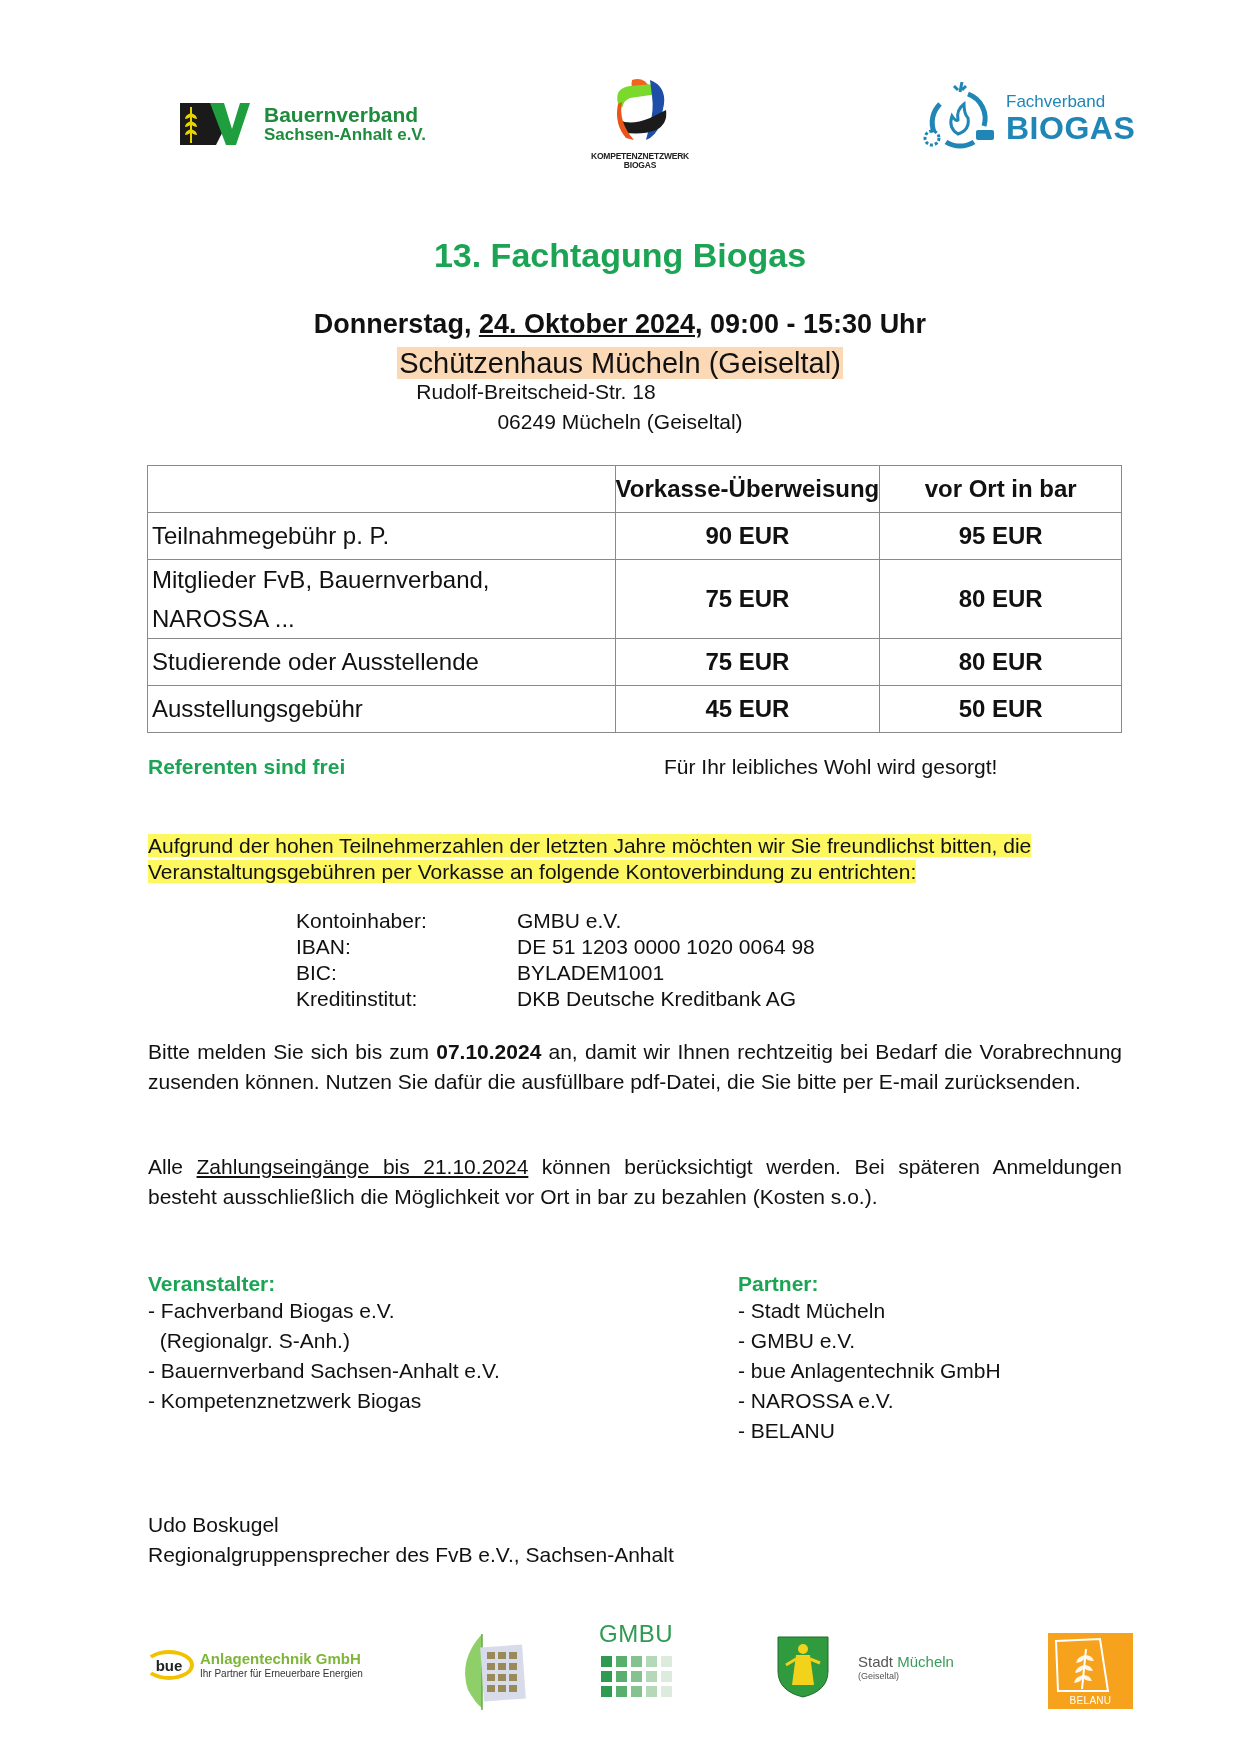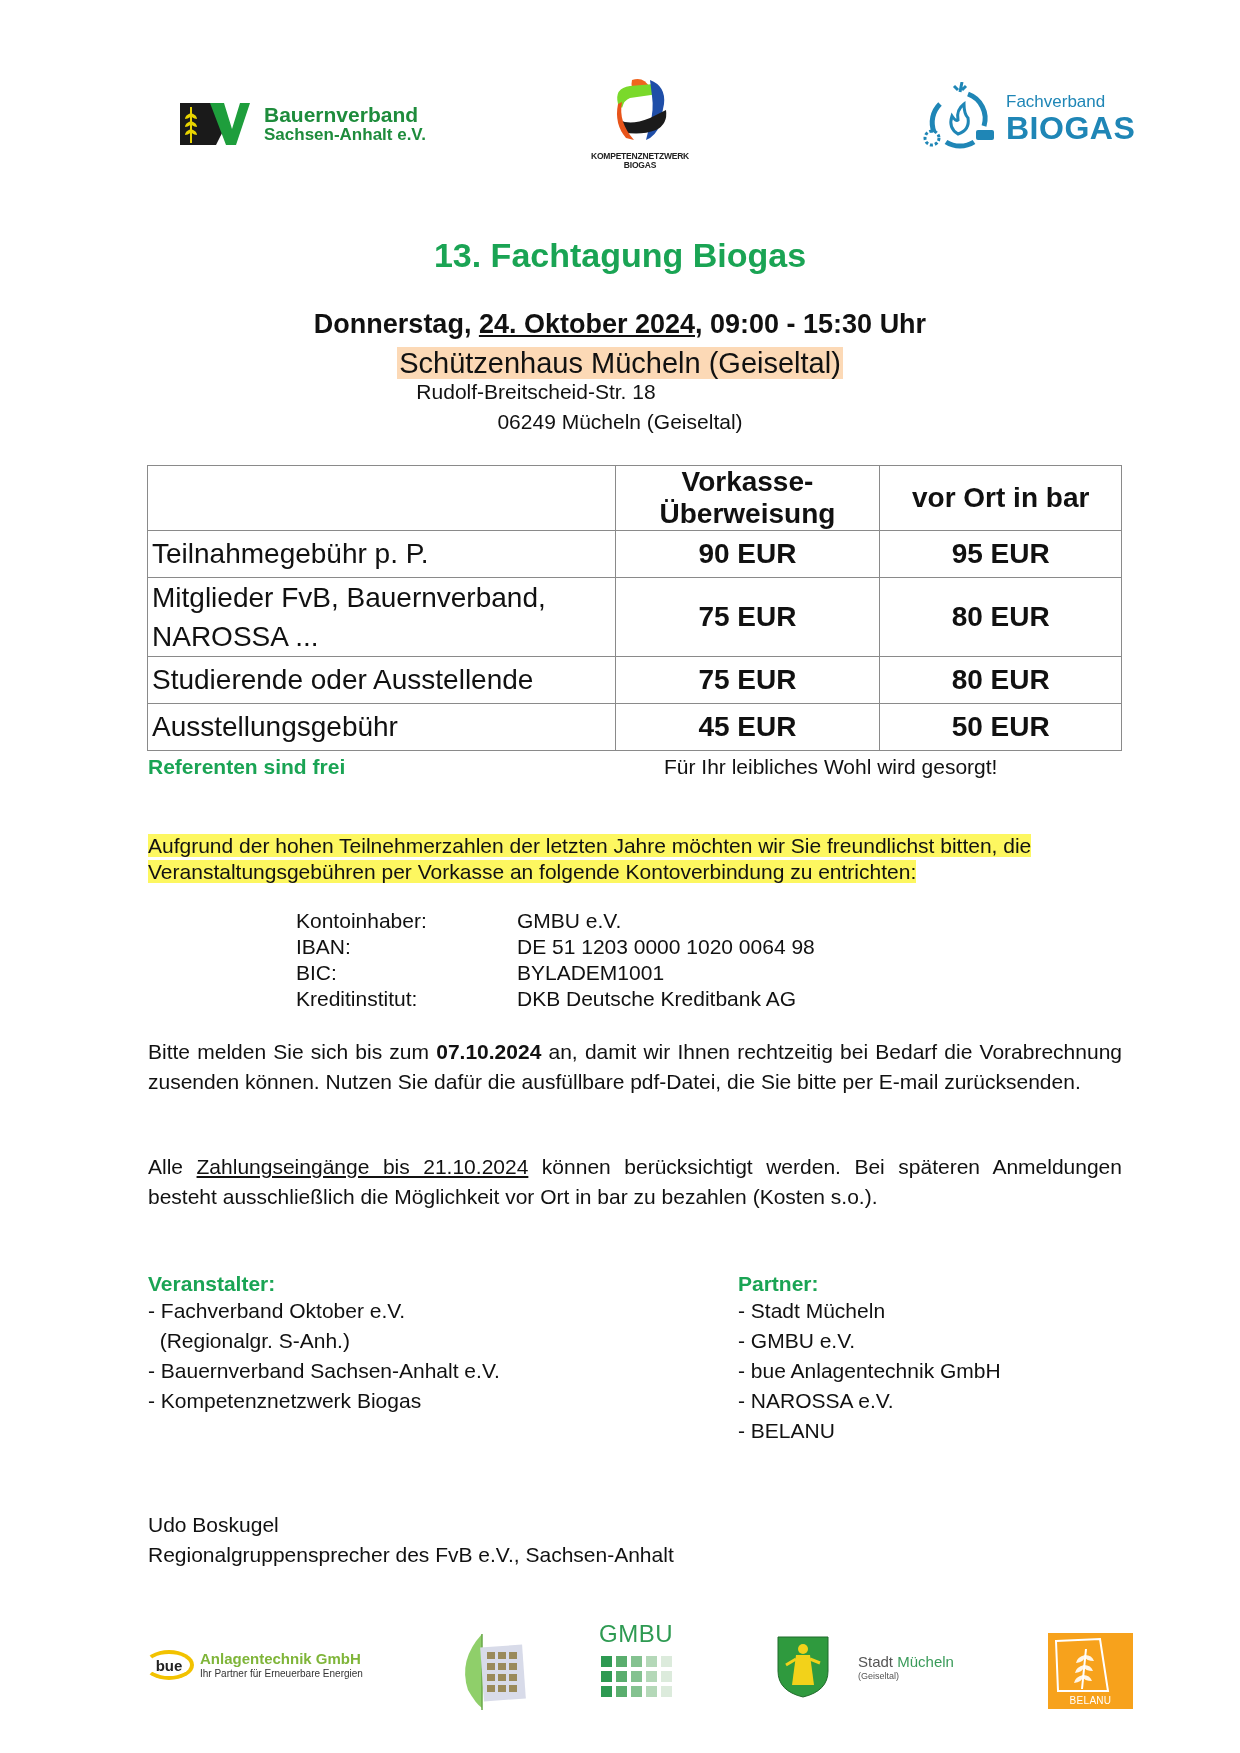--- a/index.html
+++ b/index.html
@@ -25,21 +25,21 @@
   
   .title { left: 0; width: 1240px; top: 236px; text-align: center; color: #1aa454; font-size: 34px; font-weight: bold; }
   .dateline { left: 0; width: 1240px; top: 309px; text-align: center; font-size: 27px; font-weight: bold; color: #111; }
   .dateline .u { text-decoration: underline; }
   .venue-wrap { left: 0; width: 1240px; top: 347px; text-align: center; }
   .venue { font-size: 29px; background: #fcd9b6; padding: 0 2px; }
   .street { left: 0; width: 1072px; top: 380px; text-align: center; font-size: 21px; }
   .city { left: 0; width: 1240px; top: 410px; text-align: center; font-size: 21px; }
 
   
-  .fees { left: 147px; top: 465px; width: 975px; border-collapse: collapse; font-size: 28px; }
+  .fees { left: 147px; top: 465px; width: 975px; border-collapse: collapse; font-size: 24px; }
   .fees td, .fees th { border: 1.5px solid #8a8a8a; }
   .fees th { font-weight: bold; height: 47px; text-align: center; }
   .fees td { height: 47px; }
   .fees td.lbl { padding-left: 4px; text-align: left; line-height: 40px; }
   .fees td.val { text-align: center; font-weight: bold; }
   .fees tr.tall td { height: 72px; }
   .fees tr.tall td.lbl { line-height: 39px; }
   .fees col.c1 { width: 468px; }
   .fees col.c2 { width: 265px; }
   .fees col.c3 { width: 242px; }
@@ -210,21 +210,21 @@
     <span>DKB Deutsche Kreditbank AG</span>
   </div>
 </div>
 
 <div class="abs para1"><span>Bitte melden Sie sich bis zum </span><b>07.10.2024</b><span> an, damit wir Ihnen rechtzeitig bei Bedarf die Vorabrechnung zusenden können. Nutzen Sie dafür die ausfüllbare pdf-Datei, die Sie bitte per E-mail zurücksenden.</span></div>
 
 <div class="abs para2"><span>Alle </span><span class="u">Zahlungseingänge bis 21.10.2024</span><span> können berücksichtigt werden. Bei späteren Anmeldungen besteht ausschließlich die Möglichkeit vor Ort in bar zu bezahlen (Kosten s.o.).</span></div>
 
 <div class="abs org org-left">
   <div class="hd">Veranstalter:</div>
-  <div>- Fachverband Oktober e.V.</div>
+  <div>- Fachverband Biogas e.V.</div>
   <div style="white-space:pre">  (Regionalgr. S-Anh.)</div>
   <div>- Bauernverband Sachsen-Anhalt e.V.</div>
   <div>- Kompetenznetzwerk Biogas</div>
 </div>
 <div class="abs org org-right">
   <div class="hd">Partner:</div>
   <div>- Stadt Mücheln</div>
   <div>- GMBU e.V.</div>
   <div>- bue Anlagentechnik GmbH</div>
   <div>- NAROSSA e.V.</div>

